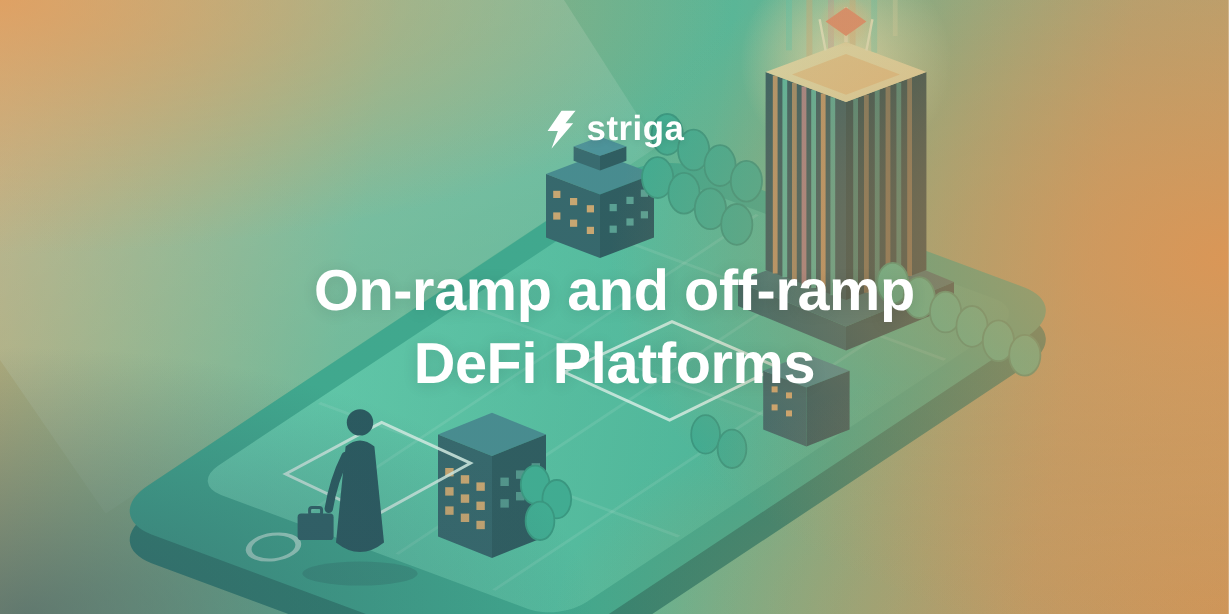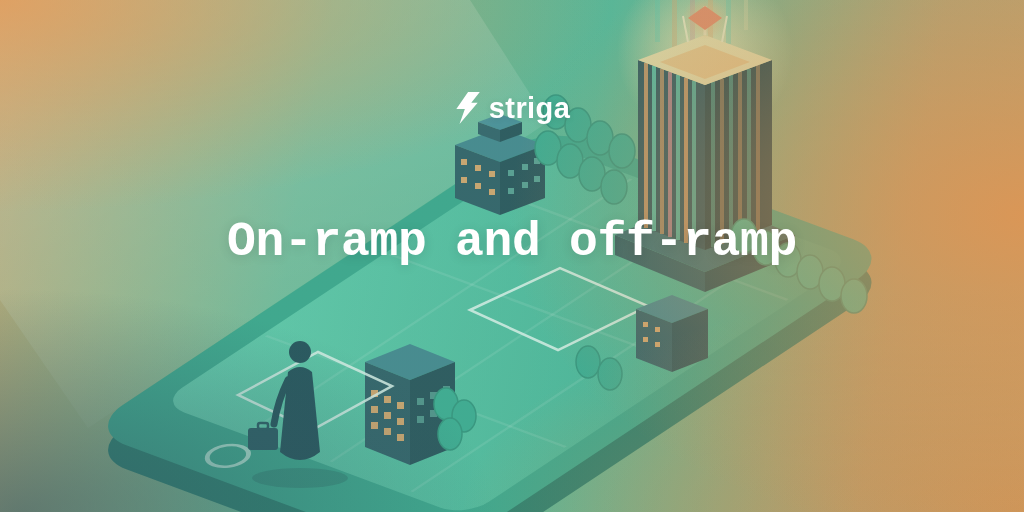--- a/index.html
+++ b/index.html
@@ -25,21 +25,21 @@
   }
   .logo-icon{width:26px;height:32px;display:block;}
   .logo-text{
     font-size:29px;font-weight:700;letter-spacing:0.4px;color:#ffffff;line-height:1;
     text-shadow:0 1px 6px rgba(0,0,0,0.10);
   }
   .headline{
     position:absolute;top:180px;left:50%;transform:translateX(-50%);
     width:820px;text-align:center;
     font-size:48px;font-weight:700;line-height:61px;letter-spacing:-0.3px;
-    color:#ffffff;text-shadow:0 2px 12px rgba(0,0,0,0.12);font-family:Liberation Mono, monospace;
+    color:#ffffff;text-shadow:0 2px 12px rgba(0,0,0,0.12);
   }
   .headline span{display:block;}
 </style>
 </head>
 <body>
 
 <div class="banner">
 
   <svg class="illustration" viewBox="0 0 1024 512" aria-hidden="true">
     <defs>
@@ -247,16 +247,17 @@
 
     <div class="logo">
       <svg class="logo-icon" viewBox="0 0 24 30" aria-hidden="true">
         <path d="M13 0 L24 0 L16 10 L22 10 L5 30 L10 16 L2 16 Z" fill="#ffffff"></path>
       </svg>
       <span class="logo-text">striga</span>
     </div>
 
     <h1 class="headline">
       <span>On-ramp and off-ramp</span>
+      <span>DeFi Platforms</span>
     </h1>
 
   </div>
 </div>
 
 </body></html>

